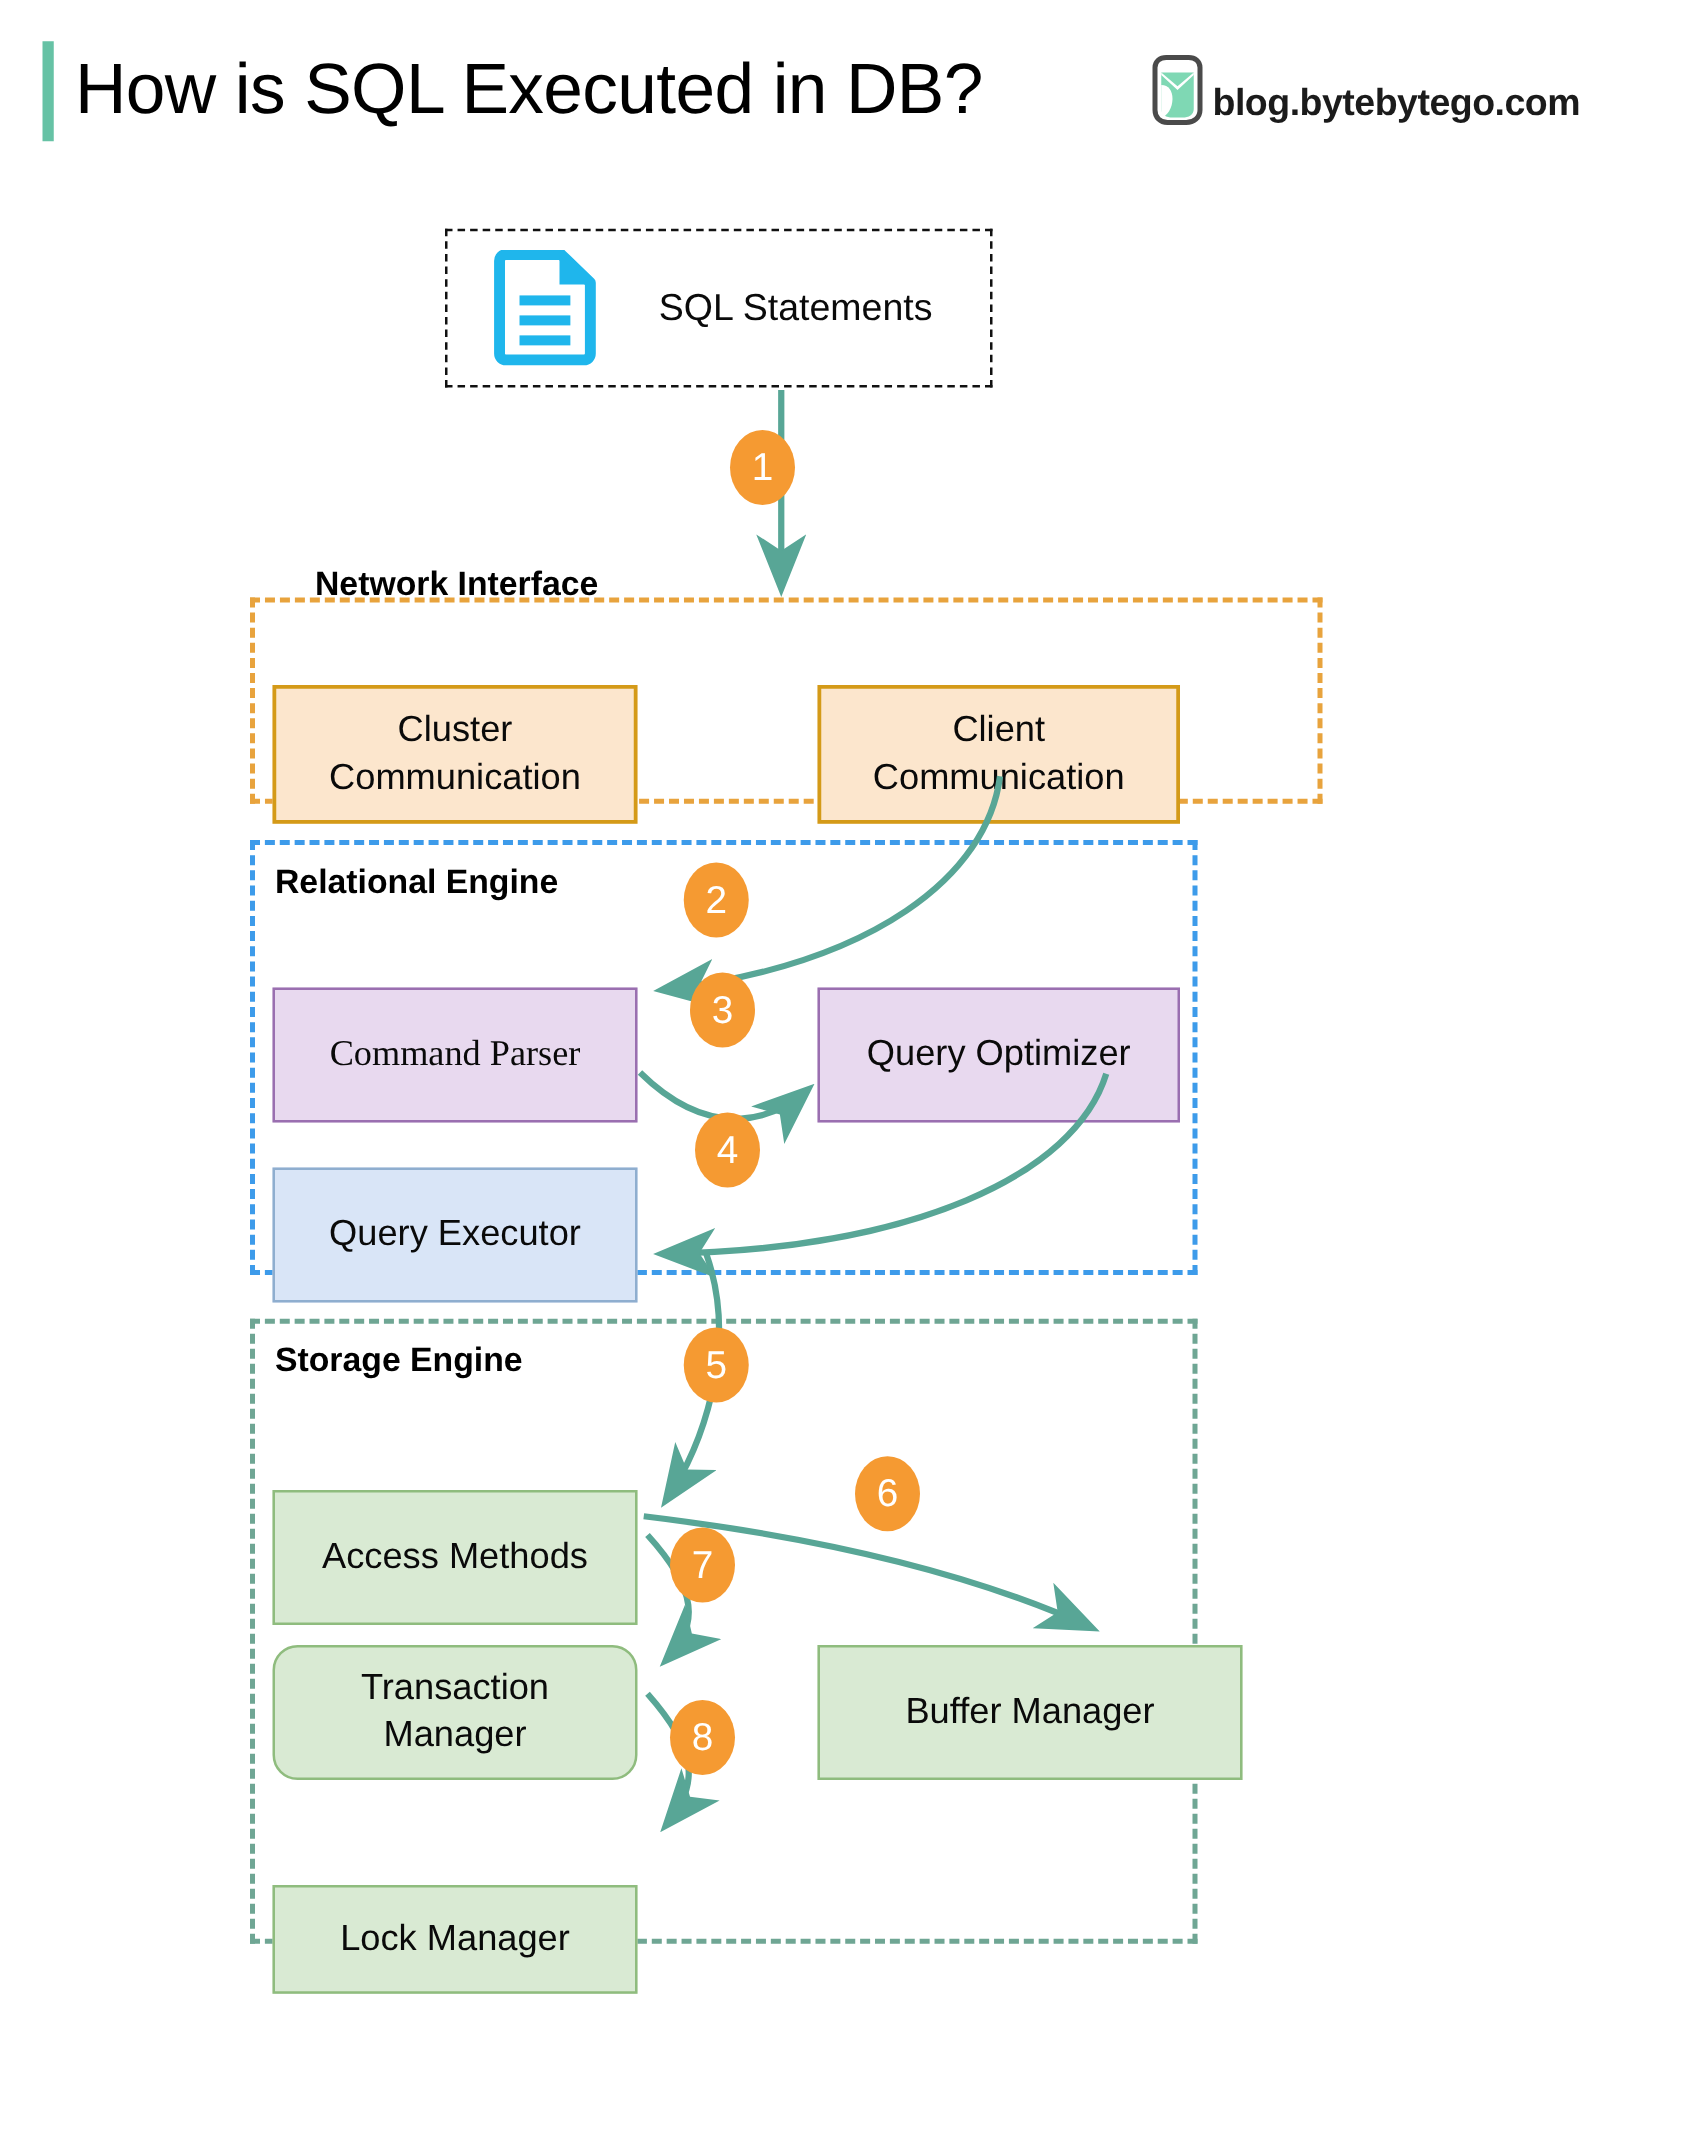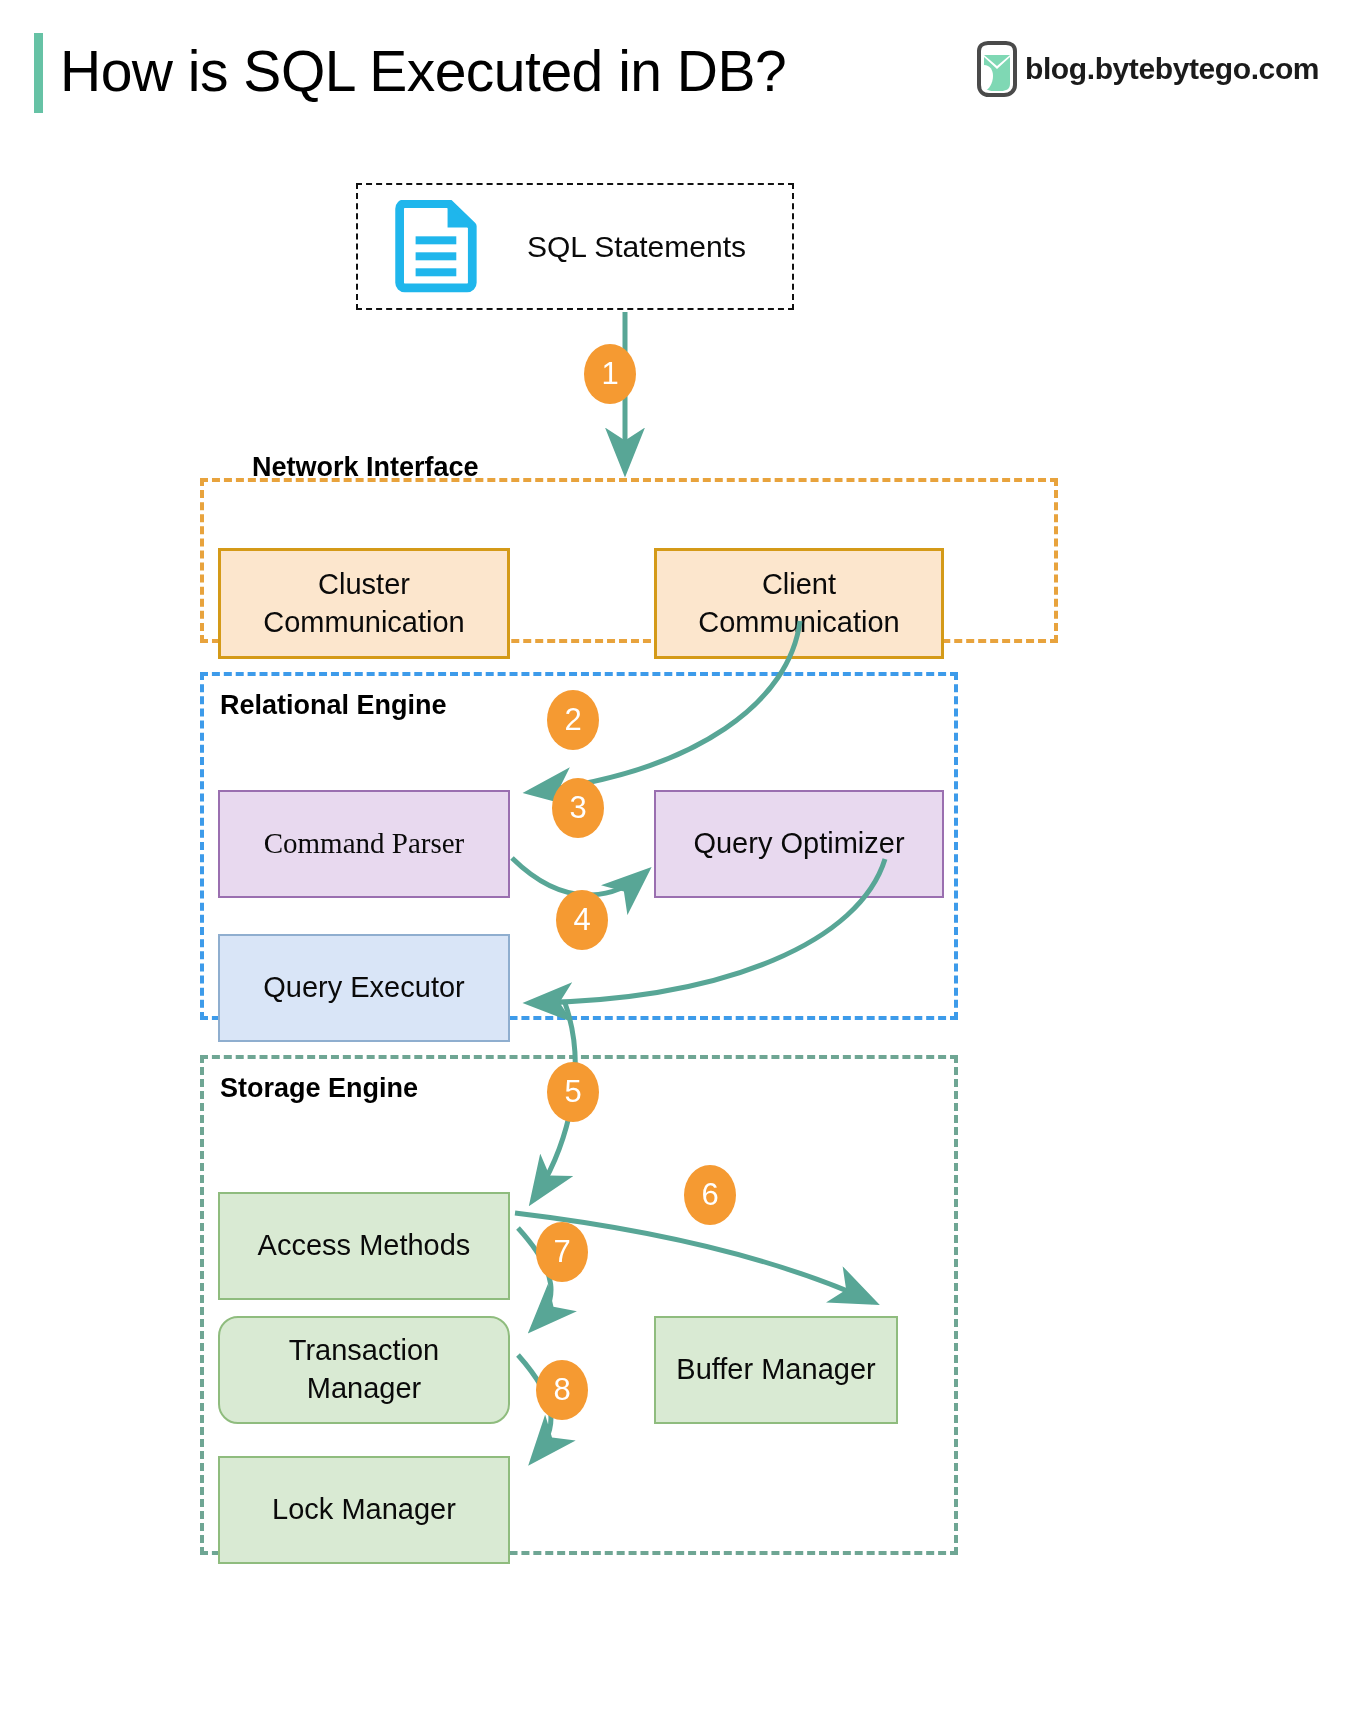--- a/index.html
+++ b/index.html
@@ -36,23 +36,23 @@
     left: 60px; top: 30px;
     font-size: 57px;
     font-weight: 400;
     color: #000000;
     letter-spacing: -0.5px;
     white-space: nowrap;
     line-height: 82px;
   }
   #brand {
     position: absolute;
-    left: 975px; top: 38px;
-    display: flex;
-    align-items: center;
+    left: 920px; top: 38px;
+    display: flex;
+    align-items: flex-end;
     height: 62px;
   }
   #brand-logo {
     width: 44px; height: 56px;
     margin-right: 6px;
     flex: none;
   }
   #brand-text {
     font-size: 30px;
     font-weight: 700;
@@ -202,23 +202,23 @@
 
   <div class="node node-green" style="left:218px; top:1152px; width:292px; height:108px;">Access Methods</div>
 
   <div class="node node-green" style="left:218px; top:1276px; width:292px; height:108px;border-radius:20px;">
     <span>
       <span>Transaction</span><br>
       <span>Manager</span>
     </span>
   </div>
 
-  <div class="node node-green" style="left:218px; top:1416px; width:292px; height:108px;">Lock Manager</div>
-
-  <div class="node node-green" style="left:654px; top:1276px; width:244px; height:108px;">Buffer Manager</div>
+  <div class="node node-green" style="left:218px; top:1468px; width:292px; height:87px;">Lock Manager</div>
+
+  <div class="node node-green" style="left:654px; top:1276px; width:340px; height:108px;">Buffer Manager</div>
 
   <svg id="arrows" viewBox="0 0 1358 1722">
     <defs>
       <marker id="ah" markerWidth="10" markerHeight="8" refX="8.5" refY="4" orient="auto" markerUnits="strokeWidth">
         <path d="M0,0 L10,4 L0,8 L2.6,4 Z" fill="#58a696"></path>
       </marker>
     </defs>
     <g fill="none" stroke="#58a696" stroke-width="5" marker-end="url(#ah)">
 
       <path d="M 625,312 L 625,470"></path>

